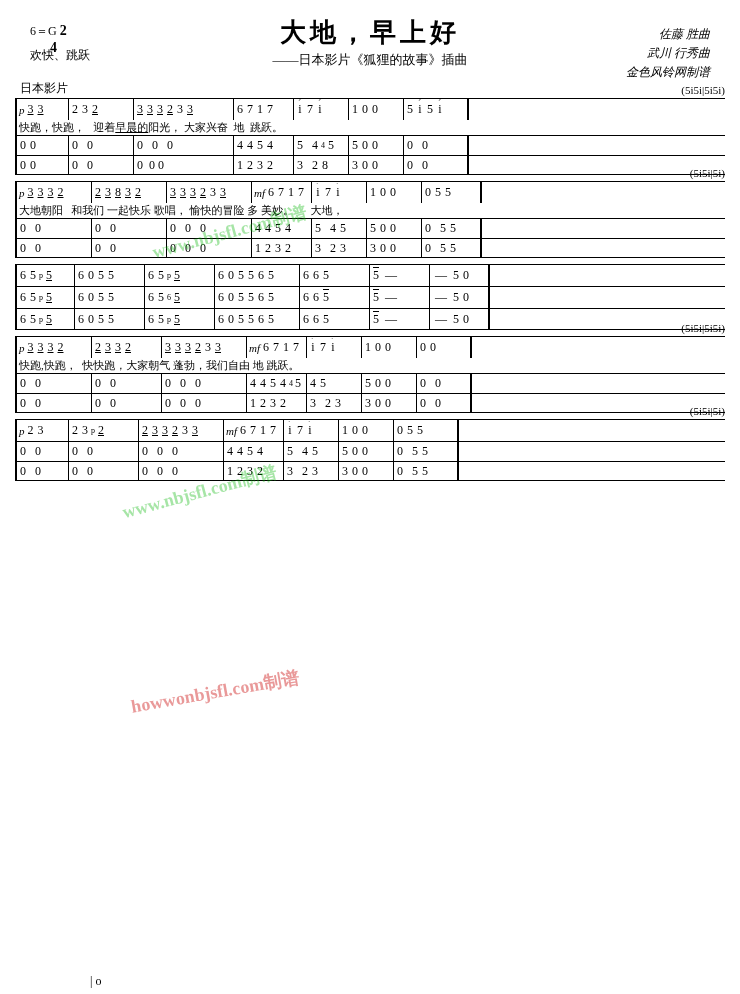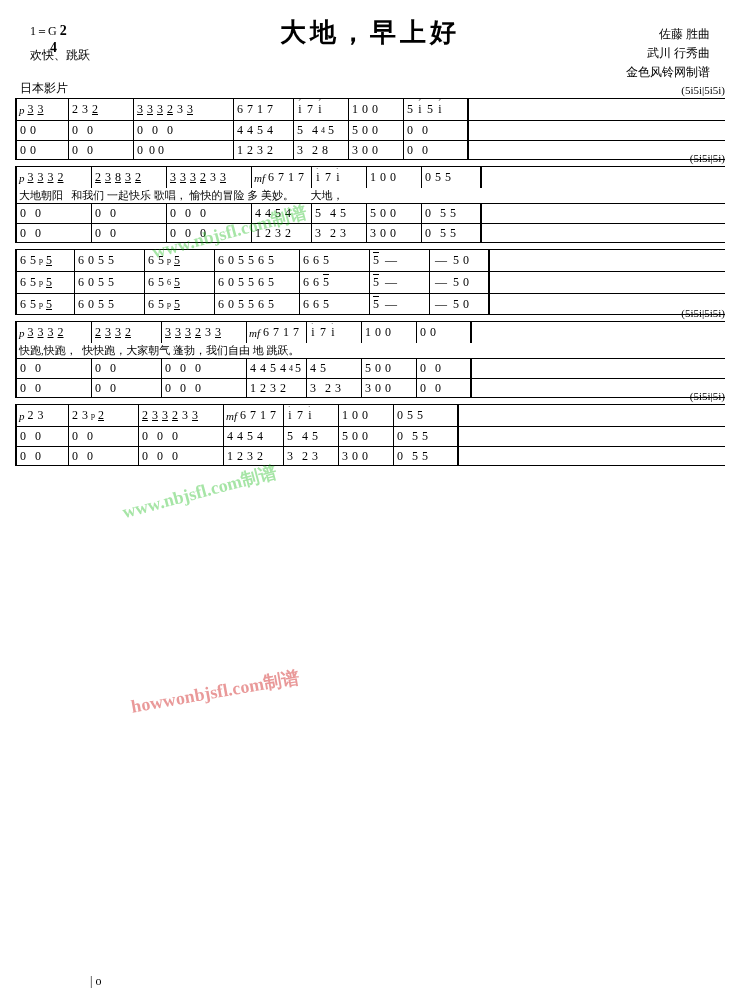--- a/index.html
+++ b/index.html
@@ -26,20 +26,21 @@
       font-size: 13px;
       margin-top: 1px;
     }
     .composer-area {
       position: absolute;
       top: 10px;
       right: 15px;
       text-align: right;
       font-size: 12px;
       line-height: 1.6;
+      font-style: italic;
     }
     .watermark {
       position: absolute;
       color: rgba(0,180,0,0.35);
       font-size: 18px;
       font-weight: bold;
       pointer-events: none;
       z-index: 10;
       transform: rotate(-15deg);
     }
@@ -121,28 +122,29 @@
     }
   </style>
 </head>
 <body>
 
 <div class="page">
 
   <div class="header-section">
 
     <div style="position:absolute;left:15px;top:8px;font-size:12px;">
-      <span>1＝G</span>
+      <span>6＝G</span>
       <span style="font-size:14px;font-weight:bold;"> 2</span><br>
       <span style="margin-left:20px;font-size:14px;font-weight:bold;">4</span>
     </div>
     <div style="position:absolute;left:15px;top:32px;font-size:12px;">欢快、跳跃</div>
 
     <div style="text-align:center;margin-top:5px;">
       <div class="main-title">大地，早上好</div>
+      <div class="subtitle">——日本影片《狐狸的故事》插曲</div>
     </div>
 
     <div class="composer-area">
       <div>佐藤 胜曲</div>
       <div>武川 行秀曲</div>
       <div>金色风铃网制谱</div>
     </div>
   </div>
 
   <div style="font-size:12px;margin-left:5px;margin-bottom:1px;">日本影片</div>
@@ -193,20 +195,23 @@
             <span class="nt">0</span>
           </div>
           <div class="score-measure score-measure-dbl" style="width:65px;">
             <span class="nt">5</span>
             <span class="nt nt-dot-above" style="position:relative;">i<sup style="font-size:7px;position:absolute;top:-5px;left:2px;">·</sup></span>
             <span class="nt">5</span>
             <span class="nt nt-dot-above" style="position:relative;">i<sup style="font-size:7px;position:absolute;top:-5px;left:2px;">·</sup></span>
           </div>
         </div>
 
+        <div class="score-row-lyrics">
+          快跑，快跑，&nbsp;&nbsp;&nbsp;迎着<span style="text-decoration:underline;">早晨的</span>阳光，&nbsp;大家兴奋&nbsp;&nbsp;地&nbsp;&nbsp;跳跃。
+        </div>
 
         <div class="score-row" style="min-height:20px;">
           <div class="score-measure" style="width:52px;">
               <span class="nt">0</span>
               <span class="nt">0</span>
             </div>
           <div class="score-measure" style="width:65px;"><span class="nt">0</span>&nbsp;<span class="nt">0</span></div>
           <div class="score-measure" style="width:100px;"><span class="nt">0</span>&nbsp;<span class="nt">0</span>&nbsp;<span class="nt">0</span></div>
           <div class="score-measure" style="width:60px;">
             <span class="nt">4</span>

